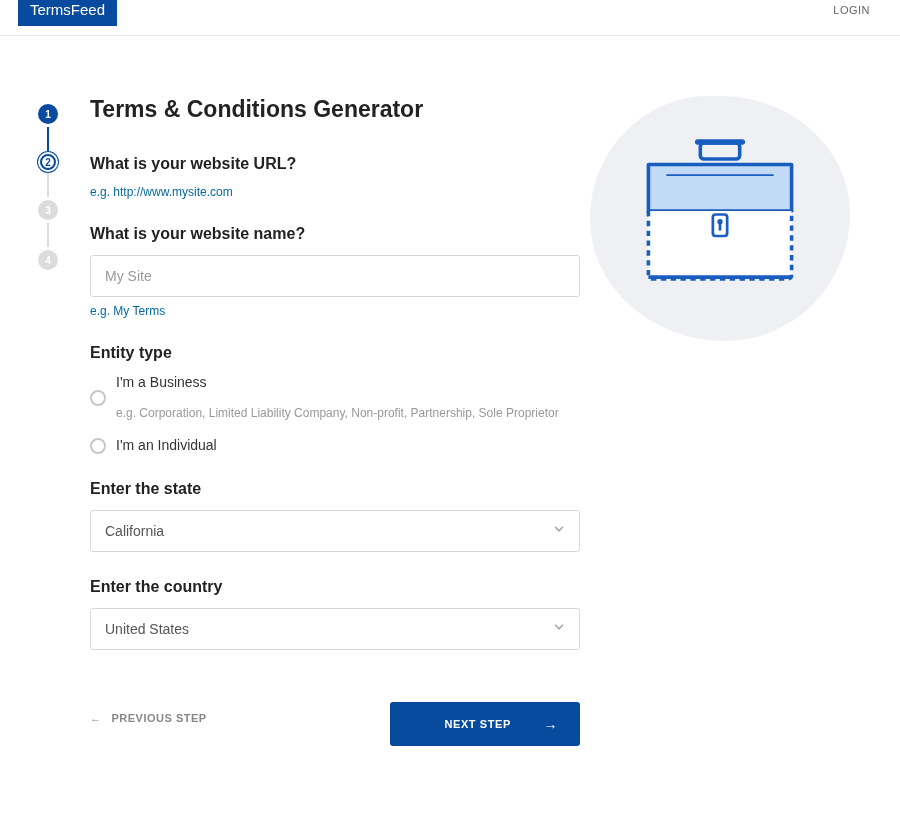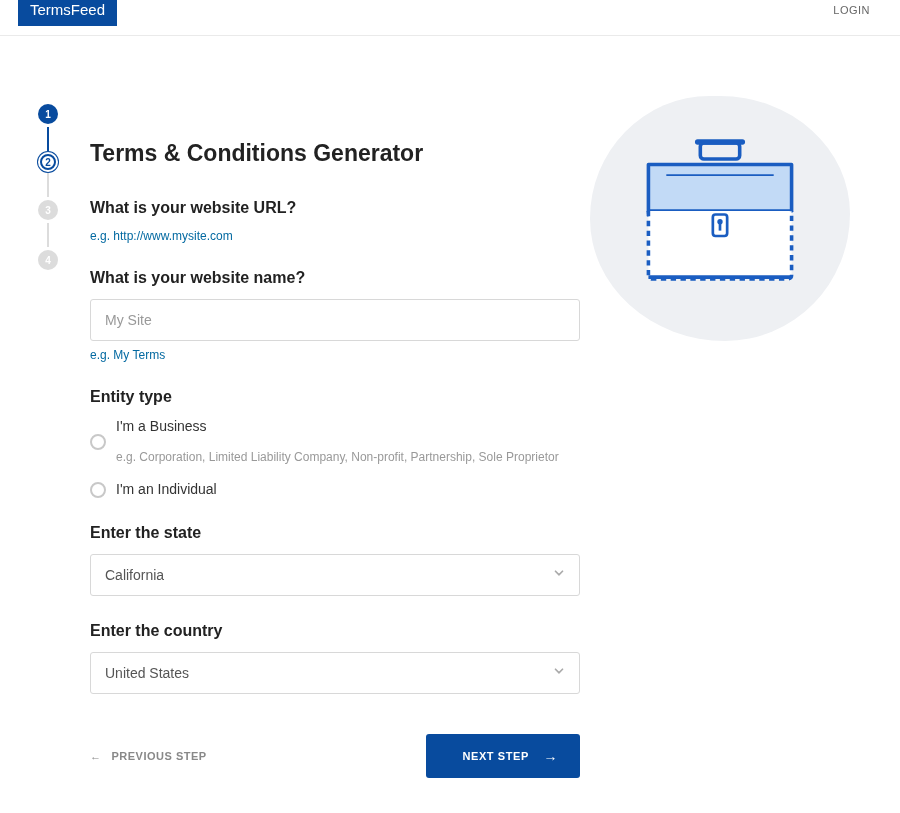--- a/index.html
+++ b/index.html
@@ -94,21 +94,20 @@
     justify-content: center;
     align-items: flex-start;
     padding-top: 0px;
   }
 
   h1.page-title {
     font-size: 23px;
     font-weight: 700;
     color: #222;
     margin-bottom: 32px;
-    margin-top: 44px;
   }
 
   .field { margin-bottom: 26px; }
   .field-label {
     font-size: 16px;
     font-weight: 700;
     color: #222;
     margin-bottom: 12px;
     display: block;
   }
@@ -195,21 +194,22 @@
     border: none;
     border-radius: 3px;
     font-size: 11px;
     font-weight: 700;
     letter-spacing: 0.6px;
     padding: 14px 22px;
     cursor: pointer;
     display: flex;
     align-items: center;
     justify-content: space-between;
-    width: 154px;
+    width: 190px;
+    margin-top: 12px;
   }
   .btn-next .arrow { font-size: 14px; }
 
   
   .illus-bg {
     width: 260px;
     height: 245px;
     background: #eef0f3;
     border-radius: 46% 50% 48% 52% / 50% 48% 52% 50%;
     display: flex;

